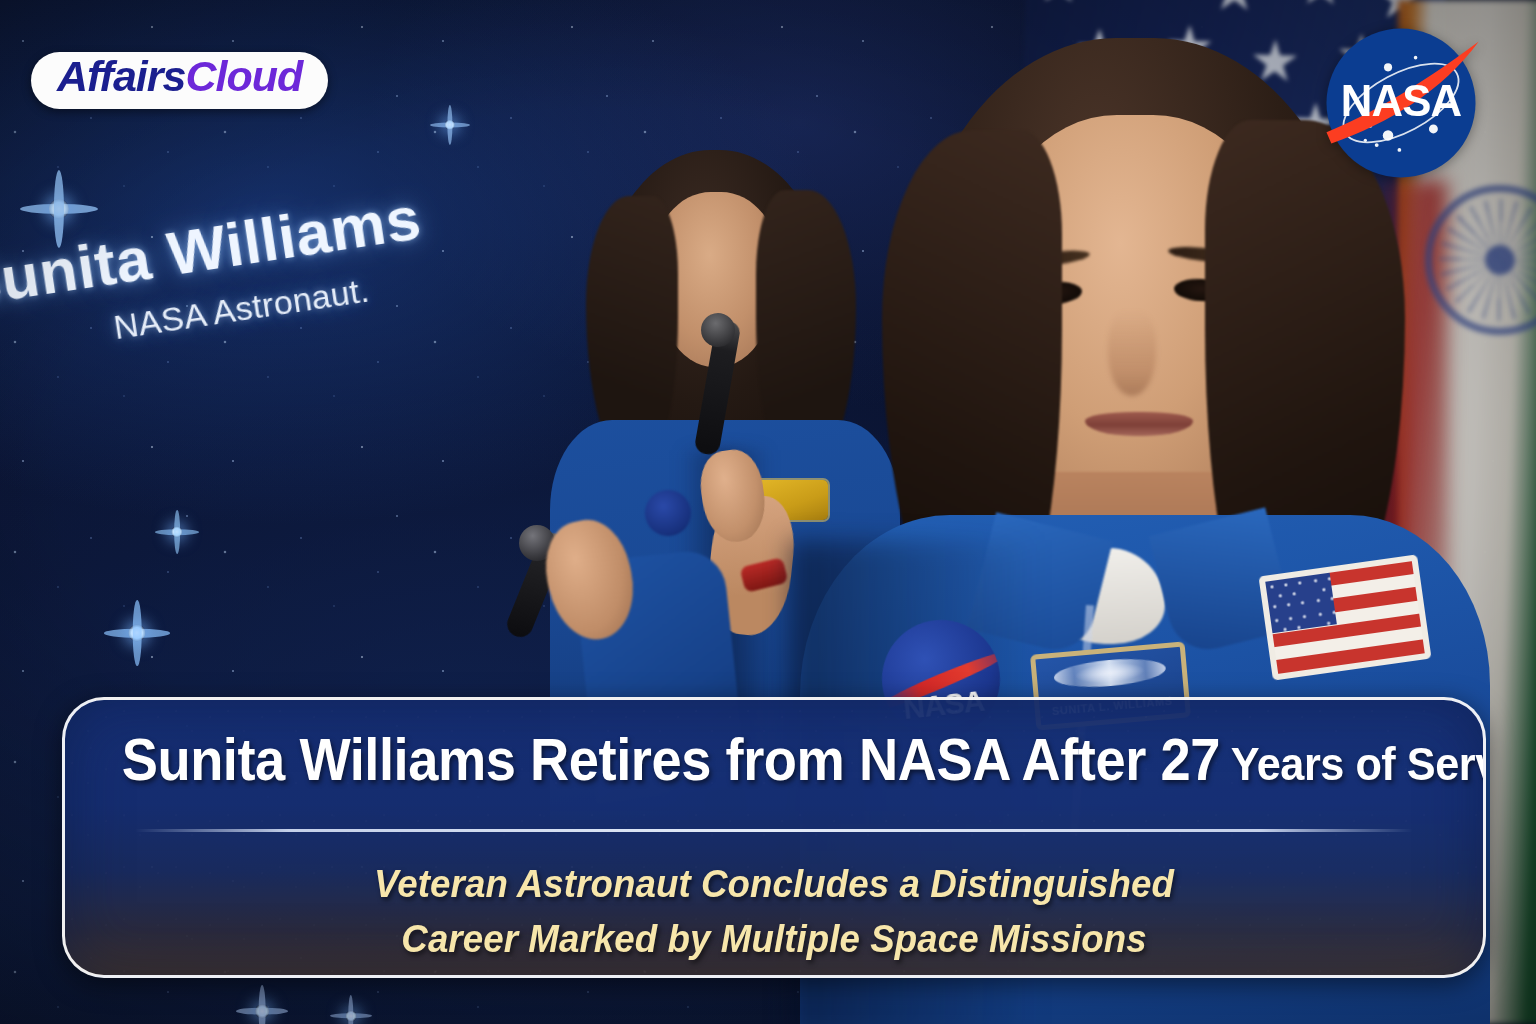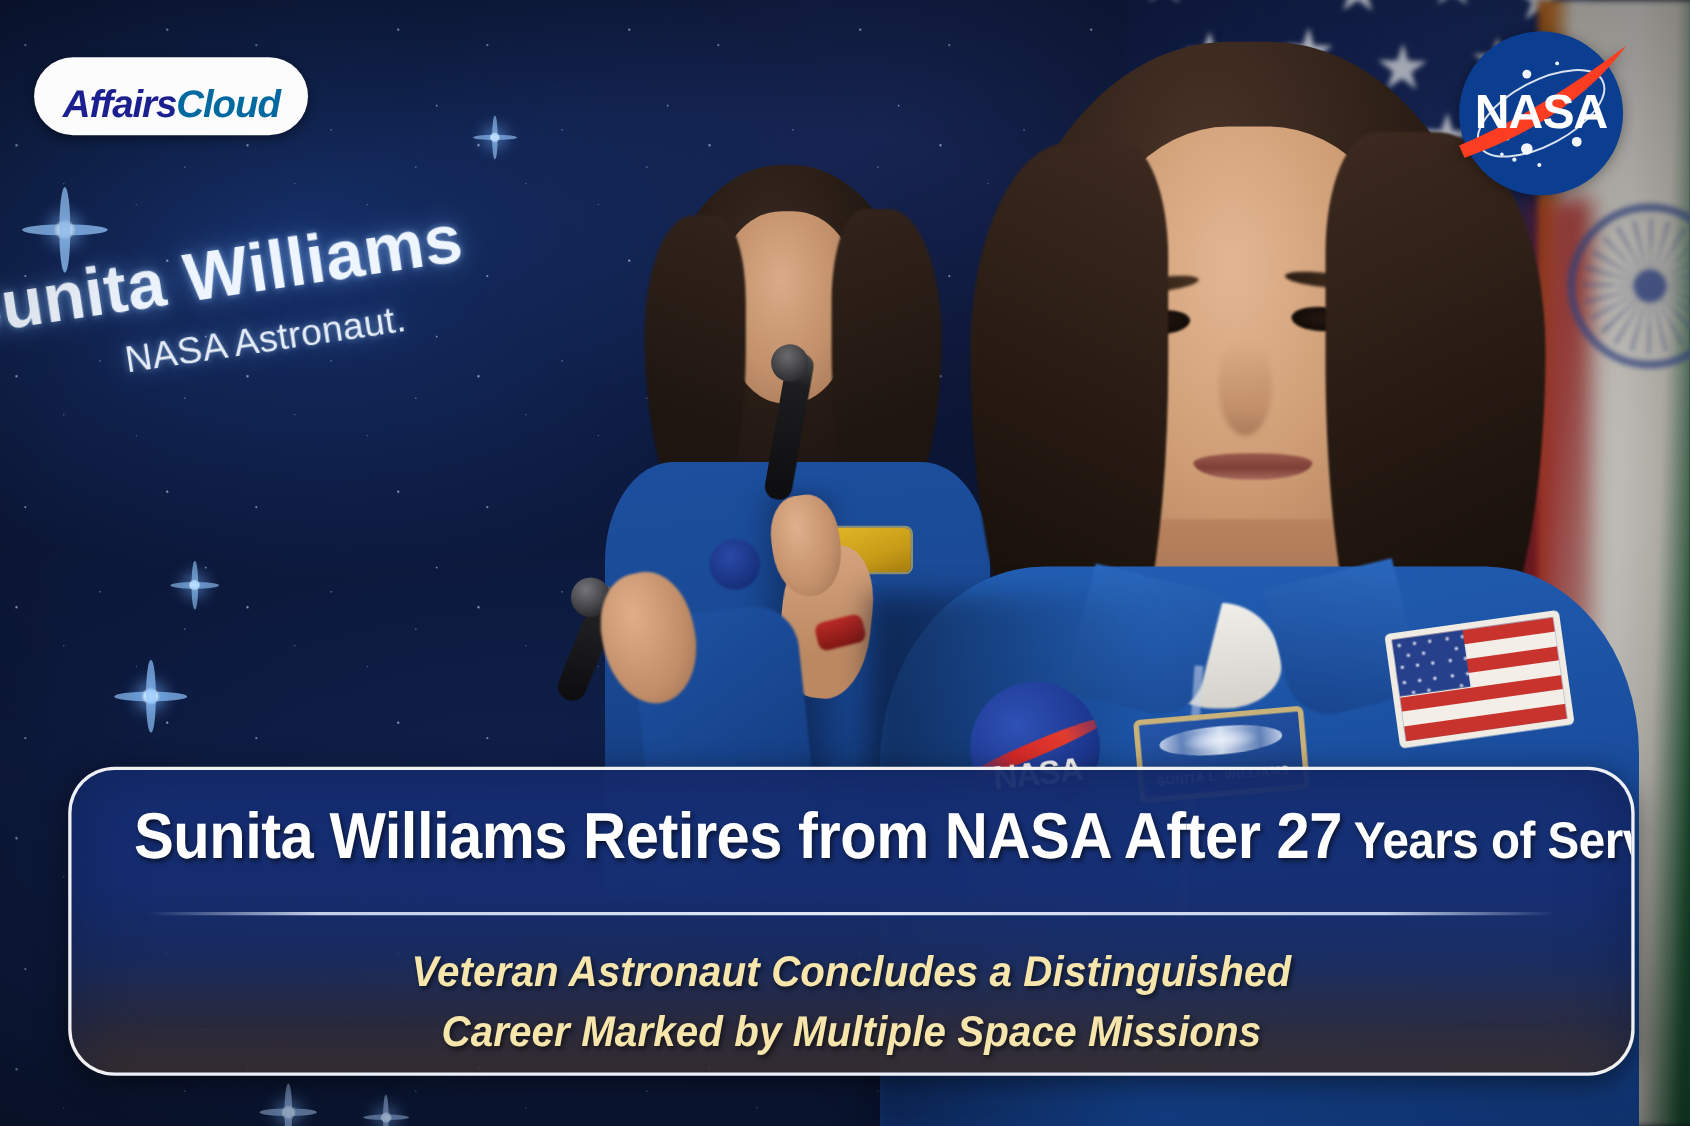--- a/index.html
+++ b/index.html
@@ -413,31 +413,31 @@
   }
   .fig-fg .shoulder-shadow {
     position:absolute; left:0; top:520px; width:250px; height:500px;
     background:linear-gradient(90deg, rgba(4,12,34,.55) 0%, rgba(4,12,34,0) 100%);
     filter:blur(12px);
   }
 
   
   .logo-pill {
     position:absolute; left:31px; top:52px;
-    padding:25px 26px 11px 26px;
+    padding:3px 26px 11px 26px;
     background:#fcfcfc;
     border-radius:40px;
     box-shadow:0 3px 10px rgba(0,0,0,.45);
     display:flex; align-items:baseline;
     font-style:italic; font-weight:700;
-    font-size:35px; letter-spacing:-1px;
+    font-size:43px; letter-spacing:-1px;
     line-height:1;
   }
   .logo-affairs { color:#1b1f8f; }
-  .logo-cloud   { color:#0369a1; }
+  .logo-cloud   { color:#6d28d9; }
 
   
   .nasa-logo {
     position:absolute; left:1320px; top:22px;
     width:162px; height:162px;
   }
   .nasa-logo svg { width:100%; height:100%; display:block;
     filter:drop-shadow(0 2px 6px rgba(0,0,0,.35)); }
 
   

